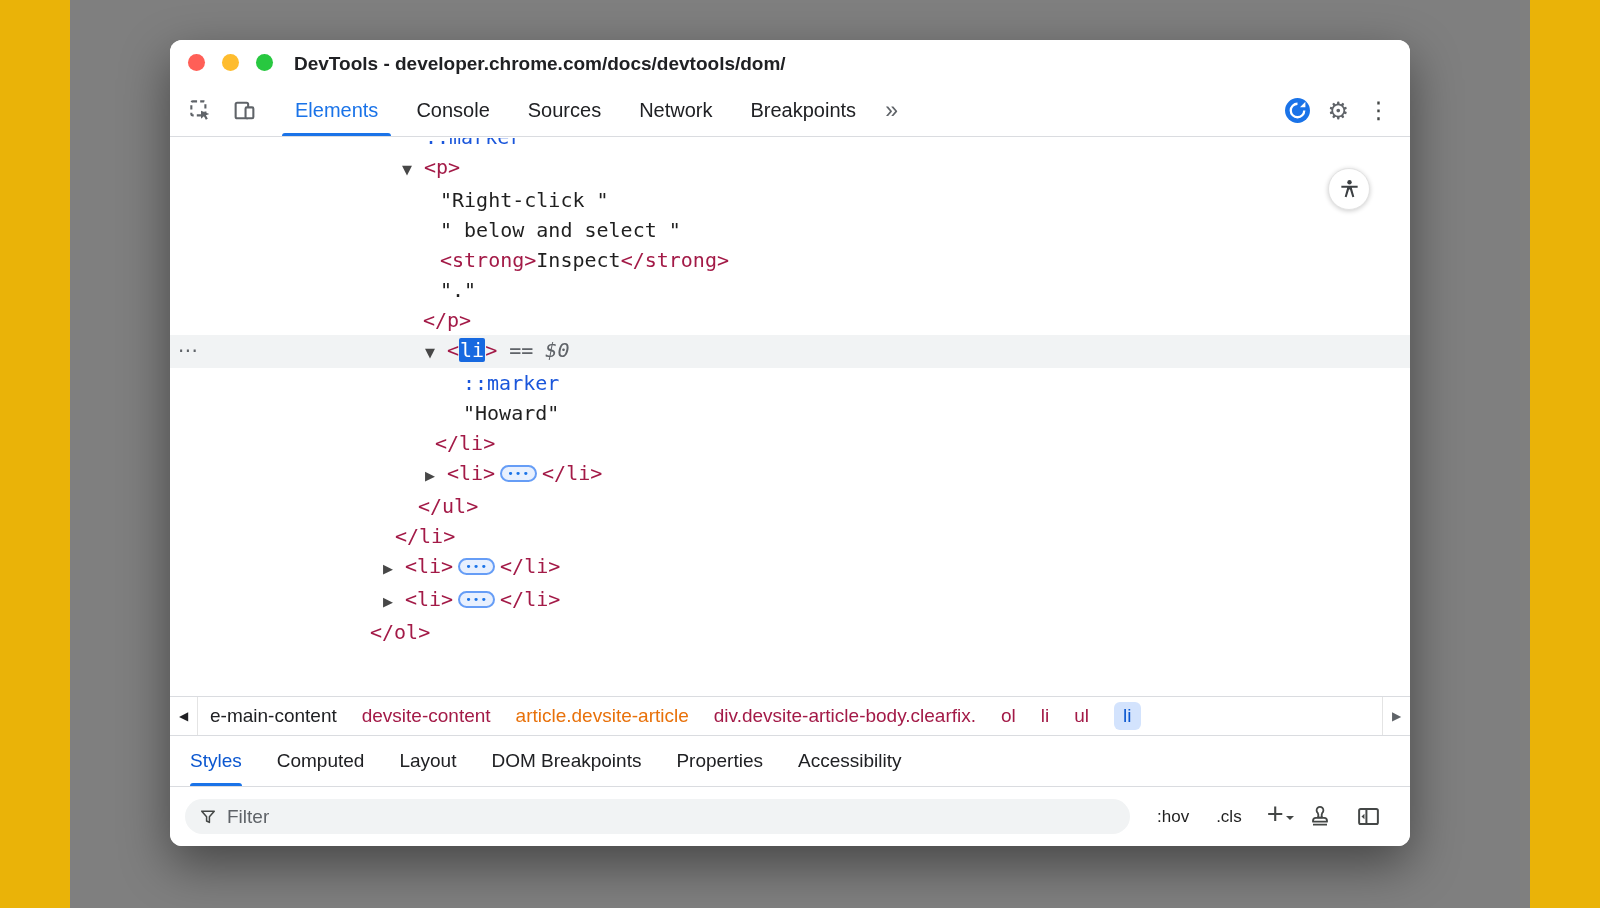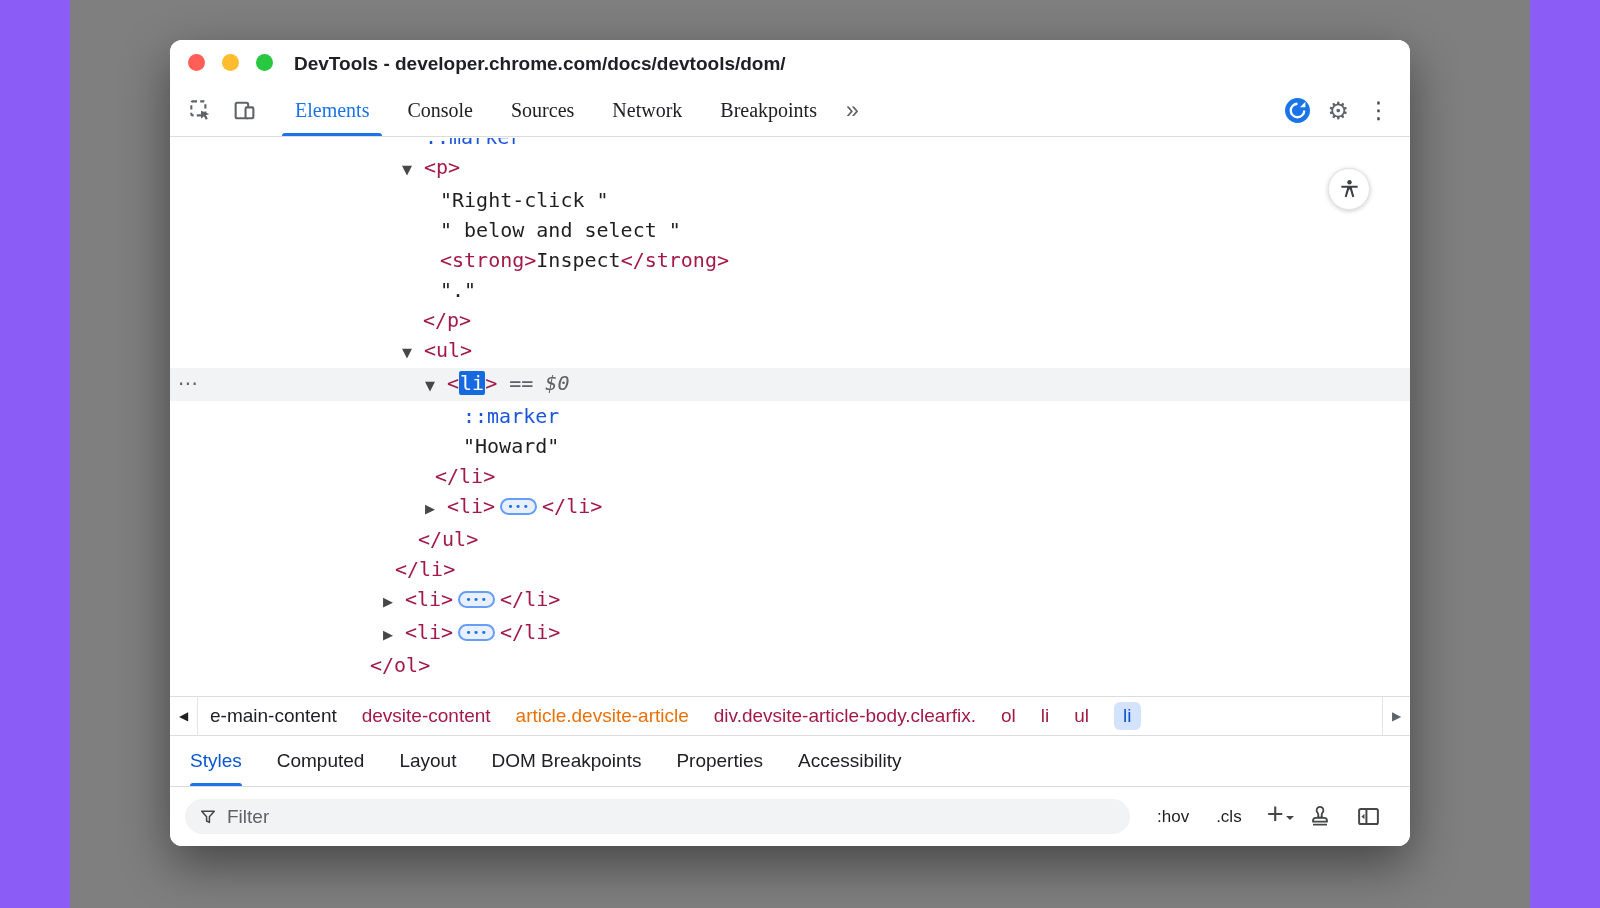--- a/index.html
+++ b/index.html
@@ -1,36 +1,36 @@
 <!DOCTYPE html>
 <html><head>
 <meta charset="utf-8">
 <style>
   * { margin:0; padding:0; box-sizing:border-box; }
   html,body { width:1600px; height:908px; font-family:"Liberation Sans",sans-serif; background:#fff; }
-  .stage { position:relative; width:1600px; height:908px; overflow:hidden; background:#8b5cf6; }
+  .stage { position:relative; width:1600px; height:908px; overflow:hidden; background:#eab308; }
   .backdrop { position:absolute; left:70px; top:0; width:1460px; height:908px; background:#7f7f7f; }
 
   .window { position:absolute; left:170px; top:40px; width:1240px; height:806px; background:#fff;
             border-radius:12px; box-shadow:0 18px 50px rgba(0,0,0,.45); overflow:hidden; }
 
   
   .titlebar { position:relative; height:45px; background:#fff; }
   .light { position:absolute; top:14px; width:17px; height:17px; border-radius:50%; }
   .light.red { left:18px; background:#ff5f57; }
   .light.yellow { left:52px; background:#febc2e; }
   .light.green { left:86px; background:#28c840; }
   .title { position:absolute; left:124px; top:0; line-height:47px; font-size:19px; font-weight:700; color:#202124; }
 
   
   .toolbar { position:relative; height:52px; border-bottom:1px solid #dadce0; display:flex; align-items:center; padding-left:8px; }
   button { background:none; border:none; font:inherit; color:inherit; cursor:pointer; }
   .icon-btn { width:44px; height:44px; display:flex; align-items:center; justify-content:center; }
   .panel-tabs { display:flex; align-self:stretch; margin-left:10px; }
-  .panel-tab { padding:0 19px; display:flex; align-items:center; font-size:20px; color:#202124; position:relative;font-family:Liberation Serif, serif; }
+  .panel-tab { padding:0 19px; display:flex; align-items:center; font-size:20px; color:#202124; position:relative; }
   .panel-tab.active { color:#1a73e8; font-weight:500; }
   .panel-tab.active::after { content:""; position:absolute; left:6px; right:6px; bottom:0; height:3px;
       background:#1a73e8; border-radius:3px 3px 0 0; }
   .more-tabs { font-size:23px; color:#5f6368; padding:0 10px; }
   .toolbar-right { margin-left:auto; display:flex; align-items:center; gap:14px; padding-right:16px; }
   .gear { font-size:24px; color:#5f6368; line-height:1; }
   .kebab { font-size:23px; color:#444746; line-height:1; padding:0 4px; }
 
   
   .tree { position:absolute; left:0; right:0; top:98px; height:558px; overflow:hidden;
@@ -140,21 +140,20 @@
     </div>
 
     <div class="tree">
         <div class="tree-line clip" style="padding-left: 255px;"><span class="tok-pseudo">::marker</span></div>
         <div class="tree-line" style="padding-left: 232px;"><span class="tok-arrow-down">▼</span><span class="tok-tag">&lt;p&gt;</span></div>
         <div class="tree-line" style="padding-left: 270px;"><span class="tok-text">"Right-click "</span></div>
         <div class="tree-line" style="padding-left: 270px;"><span class="tok-text">" below and select "</span></div>
         <div class="tree-line" style="padding-left: 270px;"><span class="tok-tag">&lt;strong&gt;</span><span class="tok-text">Inspect</span><span class="tok-tag">&lt;/strong&gt;</span></div>
         <div class="tree-line" style="padding-left: 270px;"><span class="tok-text">"."</span></div>
         <div class="tree-line" style="padding-left: 253px;"><span class="tok-tag">&lt;/p&gt;</span></div>
-        <div class="tree-line" style="padding-left: 232px;"><span class="tok-arrow-down">▼</span><span class="tok-tag">&lt;ul&gt;</span></div>
         <div class="tree-line selected" style="padding-left: 255px;"><span class="tok-rowdots">⋯</span><span class="tok-arrow-down">▼</span><span class="tok-tag">&lt;</span><span class="tok-sel">li</span><span class="tok-tag">&gt;</span><span class="tok-eq"> == </span><span class="tok-dollar">$0</span></div>
         <div class="tree-line" style="padding-left: 293px;"><span class="tok-pseudo">::marker</span></div>
         <div class="tree-line" style="padding-left: 293px;"><span class="tok-text">"Howard"</span></div>
         <div class="tree-line" style="padding-left: 265px;"><span class="tok-tag">&lt;/li&gt;</span></div>
         <div class="tree-line" style="padding-left: 255px;"><span class="tok-arrow-right">▶</span><span class="tok-tag">&lt;li&gt;</span><span class="tok-pill">•••</span><span class="tok-tag">&lt;/li&gt;</span></div>
         <div class="tree-line" style="padding-left: 248px;"><span class="tok-tag">&lt;/ul&gt;</span></div>
         <div class="tree-line" style="padding-left: 225px;"><span class="tok-tag">&lt;/li&gt;</span></div>
         <div class="tree-line" style="padding-left: 213px;"><span class="tok-arrow-right">▶</span><span class="tok-tag">&lt;li&gt;</span><span class="tok-pill">•••</span><span class="tok-tag">&lt;/li&gt;</span></div>
         <div class="tree-line" style="padding-left: 213px;"><span class="tok-arrow-right">▶</span><span class="tok-tag">&lt;li&gt;</span><span class="tok-pill">•••</span><span class="tok-tag">&lt;/li&gt;</span></div>
         <div class="tree-line" style="padding-left: 200px;"><span class="tok-tag">&lt;/ol&gt;</span></div>

